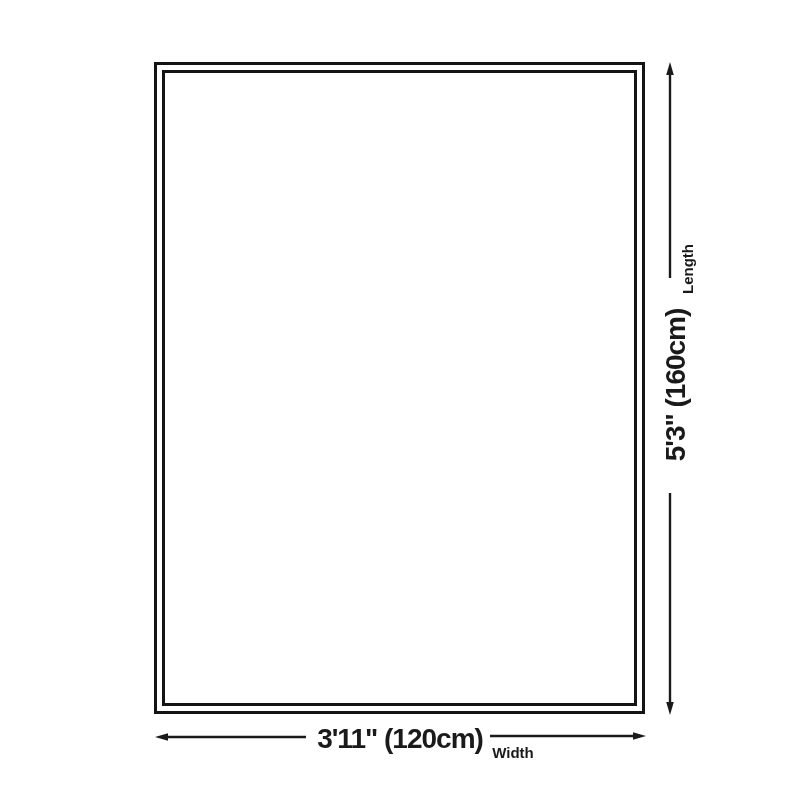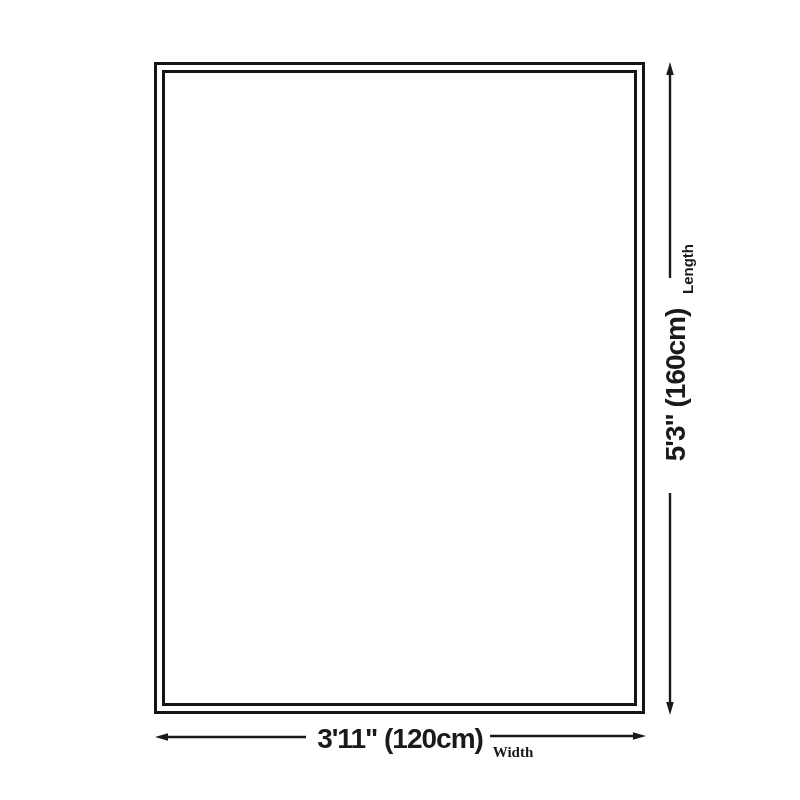--- a/index.html
+++ b/index.html
@@ -64,21 +64,21 @@
   }
   .rot {  
     transform: translate(-50%, -50%) rotate(-90deg);
   }
   .ctr {
     transform: translate(-50%, -50%);
   }
   #length-value { left: 676px; top: 385px; }
   #length-label { left: 687px; top: 269px; }
   #width-value  { left: 400px; top: 739px; }
-  #width-label  { left: 513px; top: 752px; font-family: Liberation Serif, serif; }
+  #width-label  { left: 513px; top: 752px; }
 </style>
 </head>
 <body>
 
 <div class="canvas">
 
   <div class="rug-outer">
     <div class="rug-inner"></div>
   </div>
 

